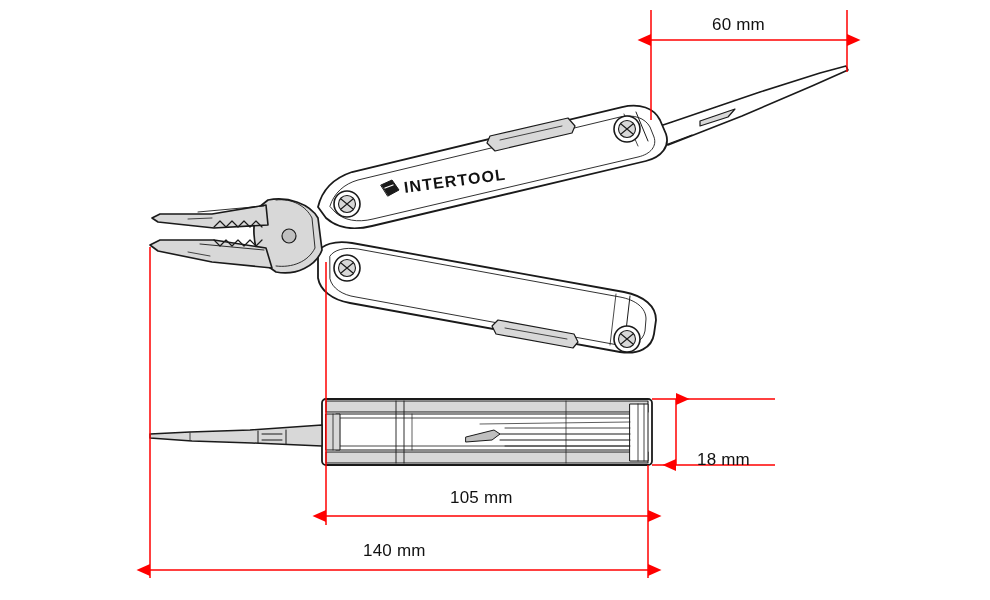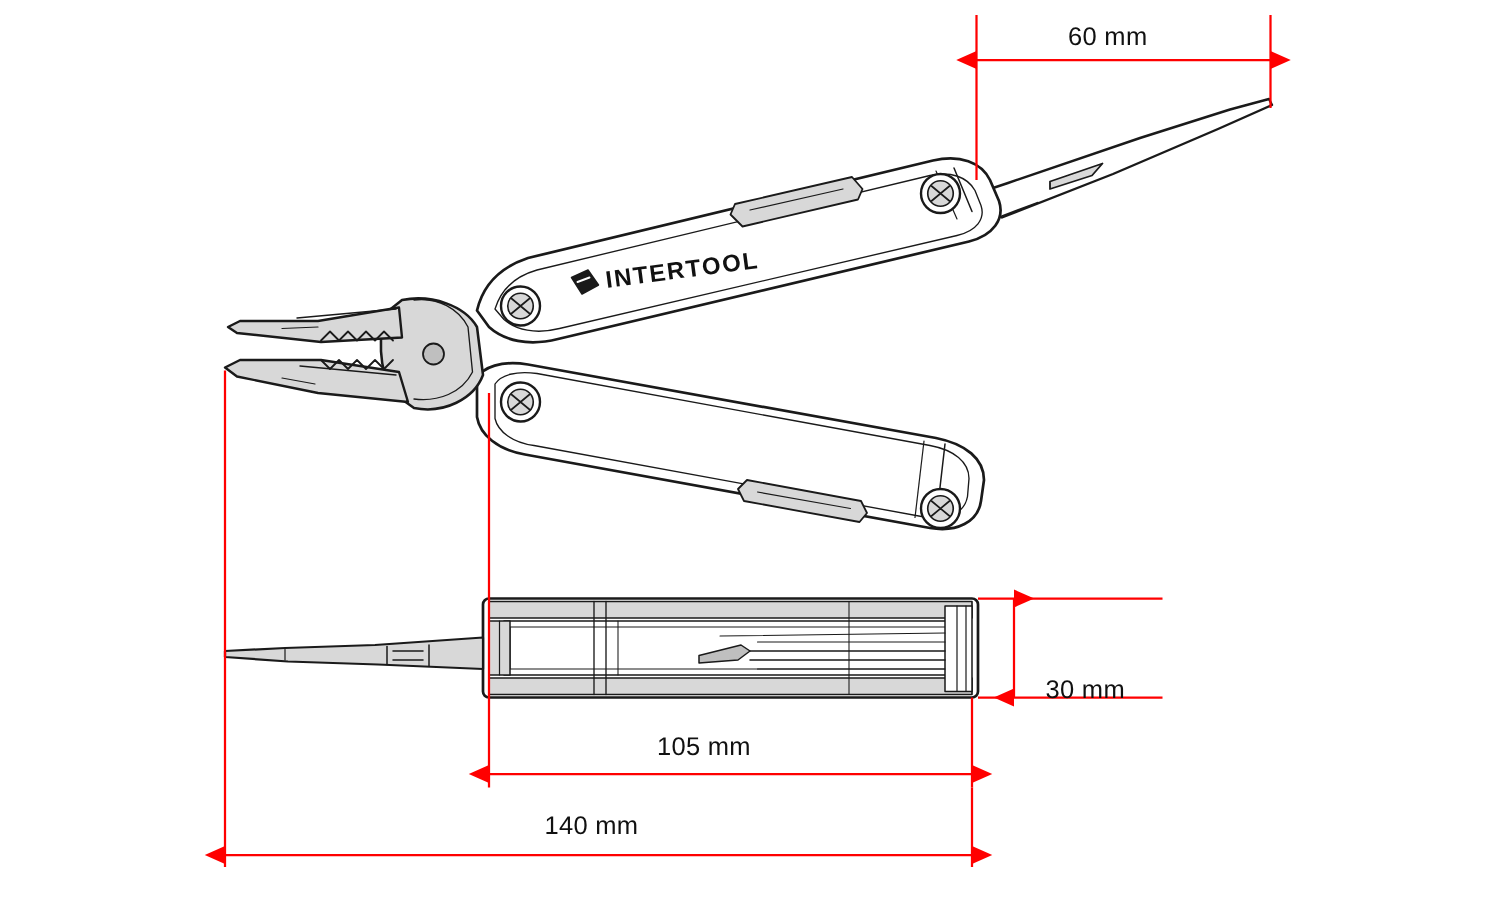--- a/index.html
+++ b/index.html
@@ -239,21 +239,21 @@
 
       <line x1="150" y1="247" x2="150" y2="578"></line>
       <line x1="648" y1="525" x2="648" y2="578"></line>
 
       <line x1="150" y1="570" x2="648" y2="570" marker-start="url(#arrL)" marker-end="url(#arrR)"></line>
     </g>
   </svg>
 
   <div class="dim-label" style="left:712px; top:15px;">60 mm</div>
 
-  <div class="dim-label" style="left:697px; top:450px;">30 mm</div>
-
-  <div class="dim-label" style="left:438px; top:488px;">105 mm</div>
+  <div class="dim-label" style="left:697px; top:450px;">18 mm</div>
+
+  <div class="dim-label" style="left:450px; top:488px;">105 mm</div>
 
   <div class="dim-label" style="left:363px; top:541px;">140 mm</div>
 
   <div class="brand-label" style="left:404px; top:179px;">INTERTOOL</div>
 
 </div>
 
 </body></html>

